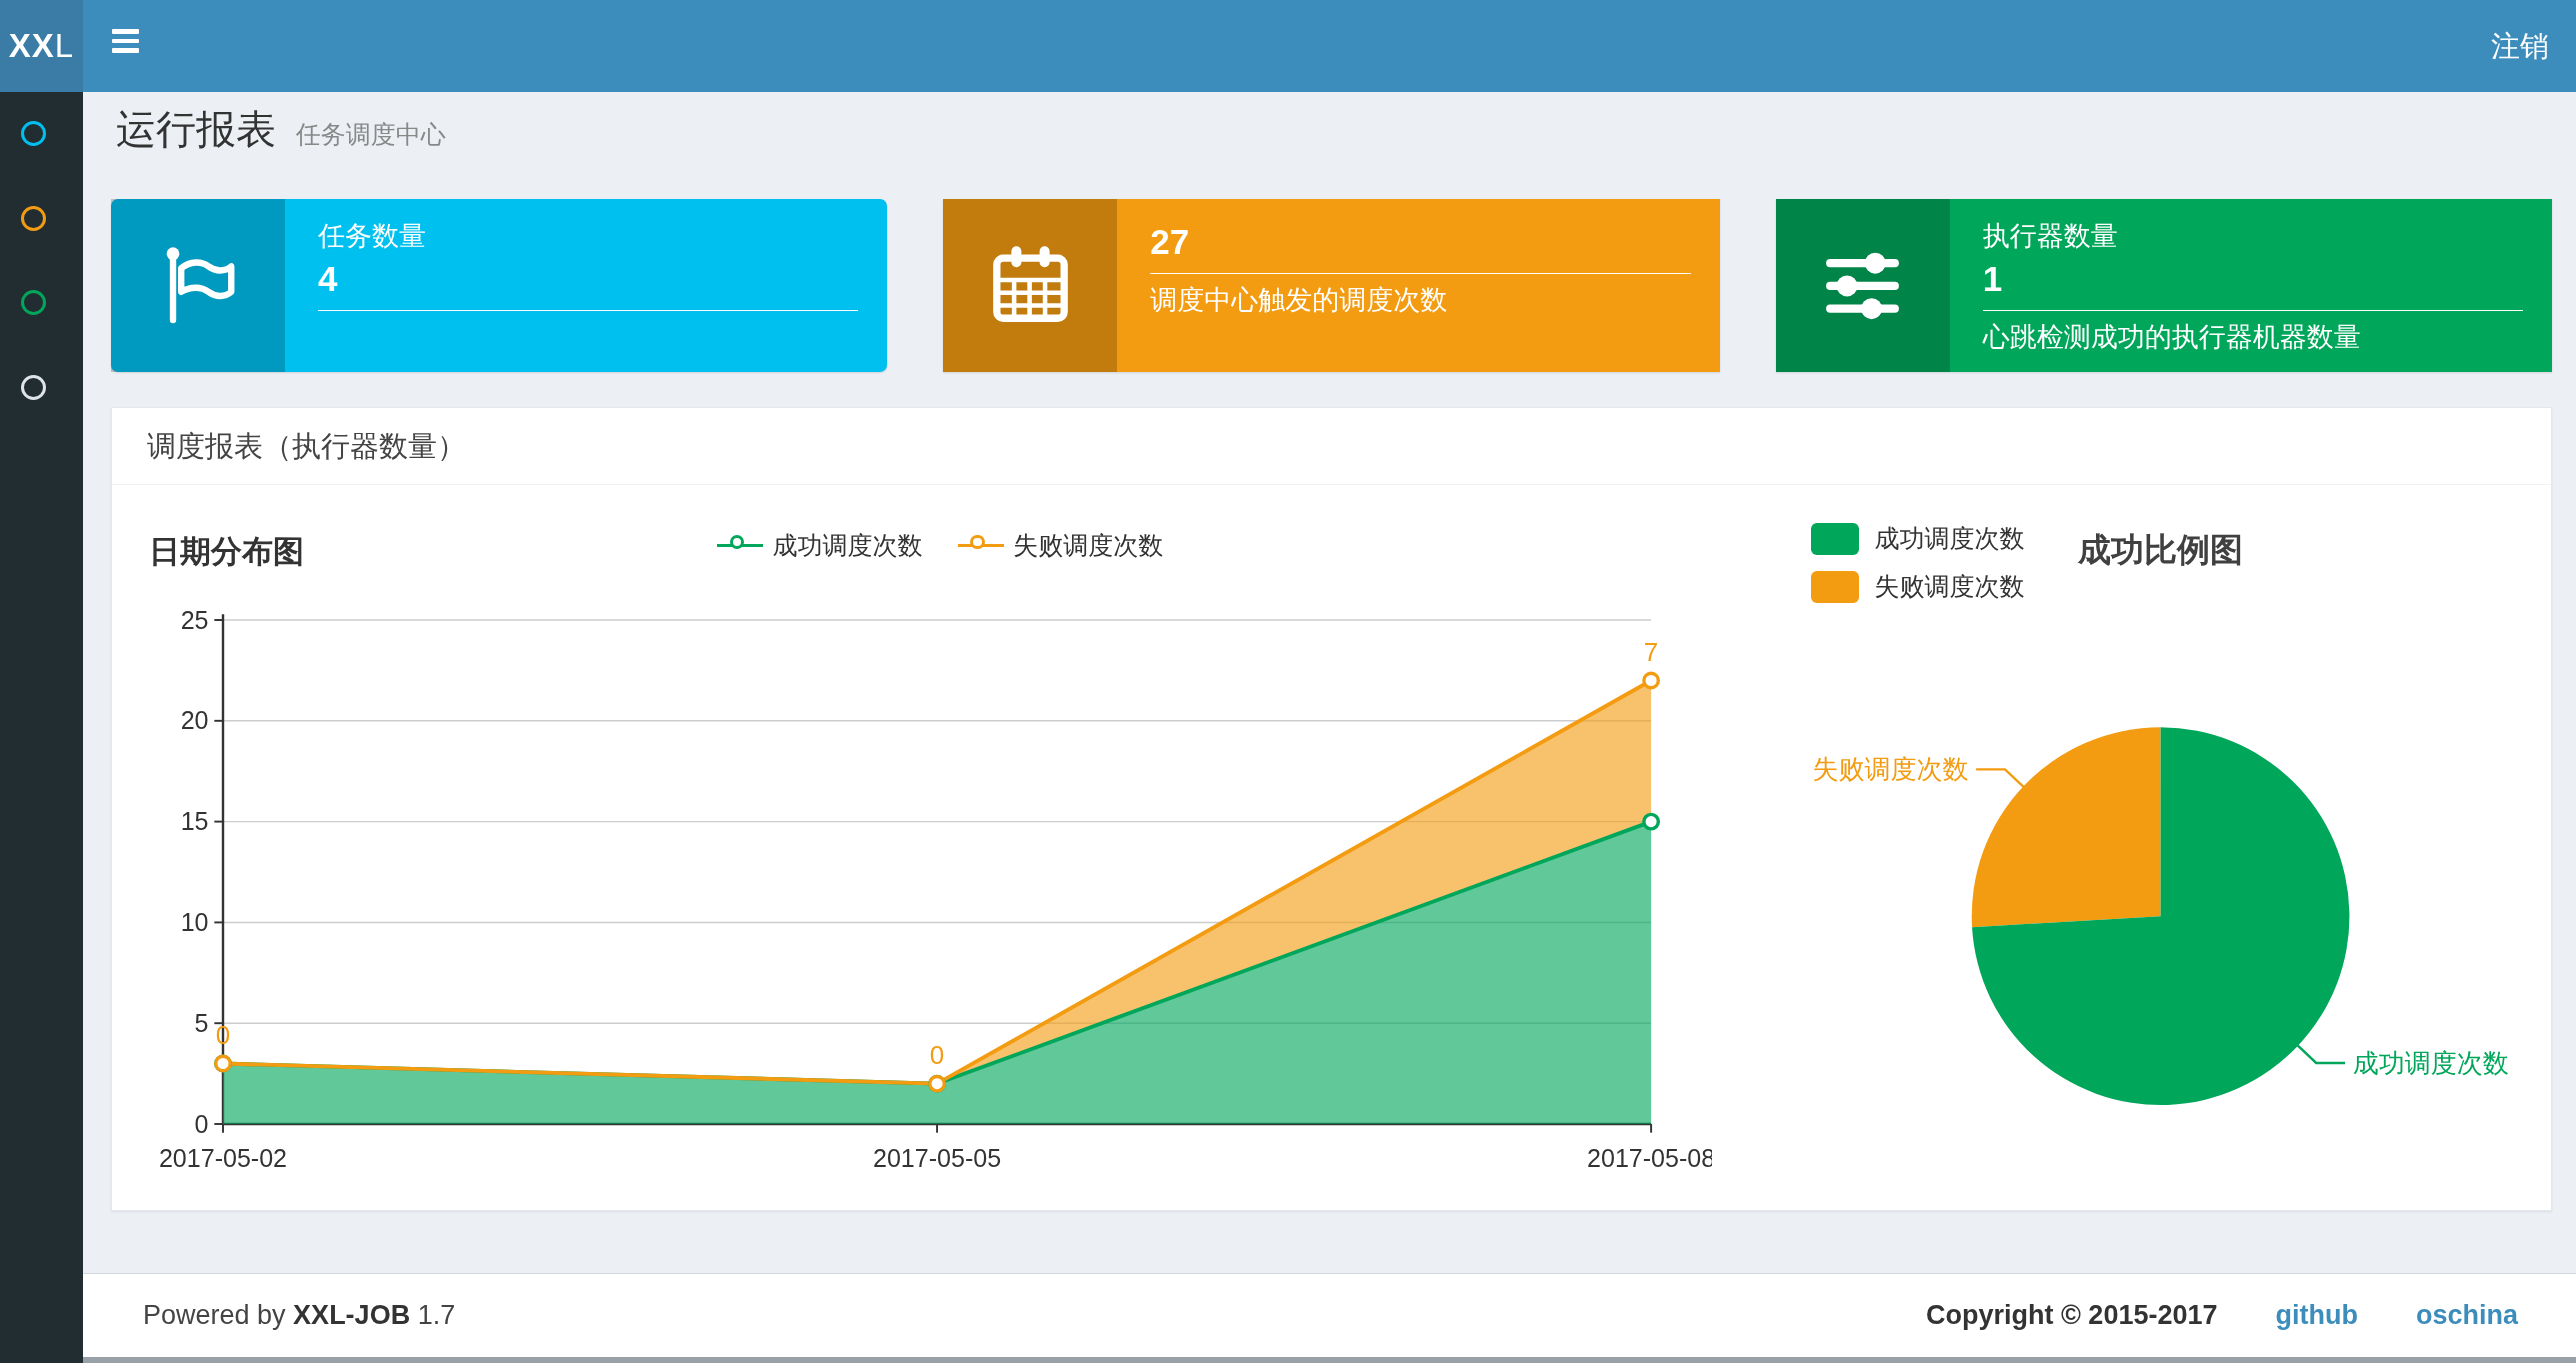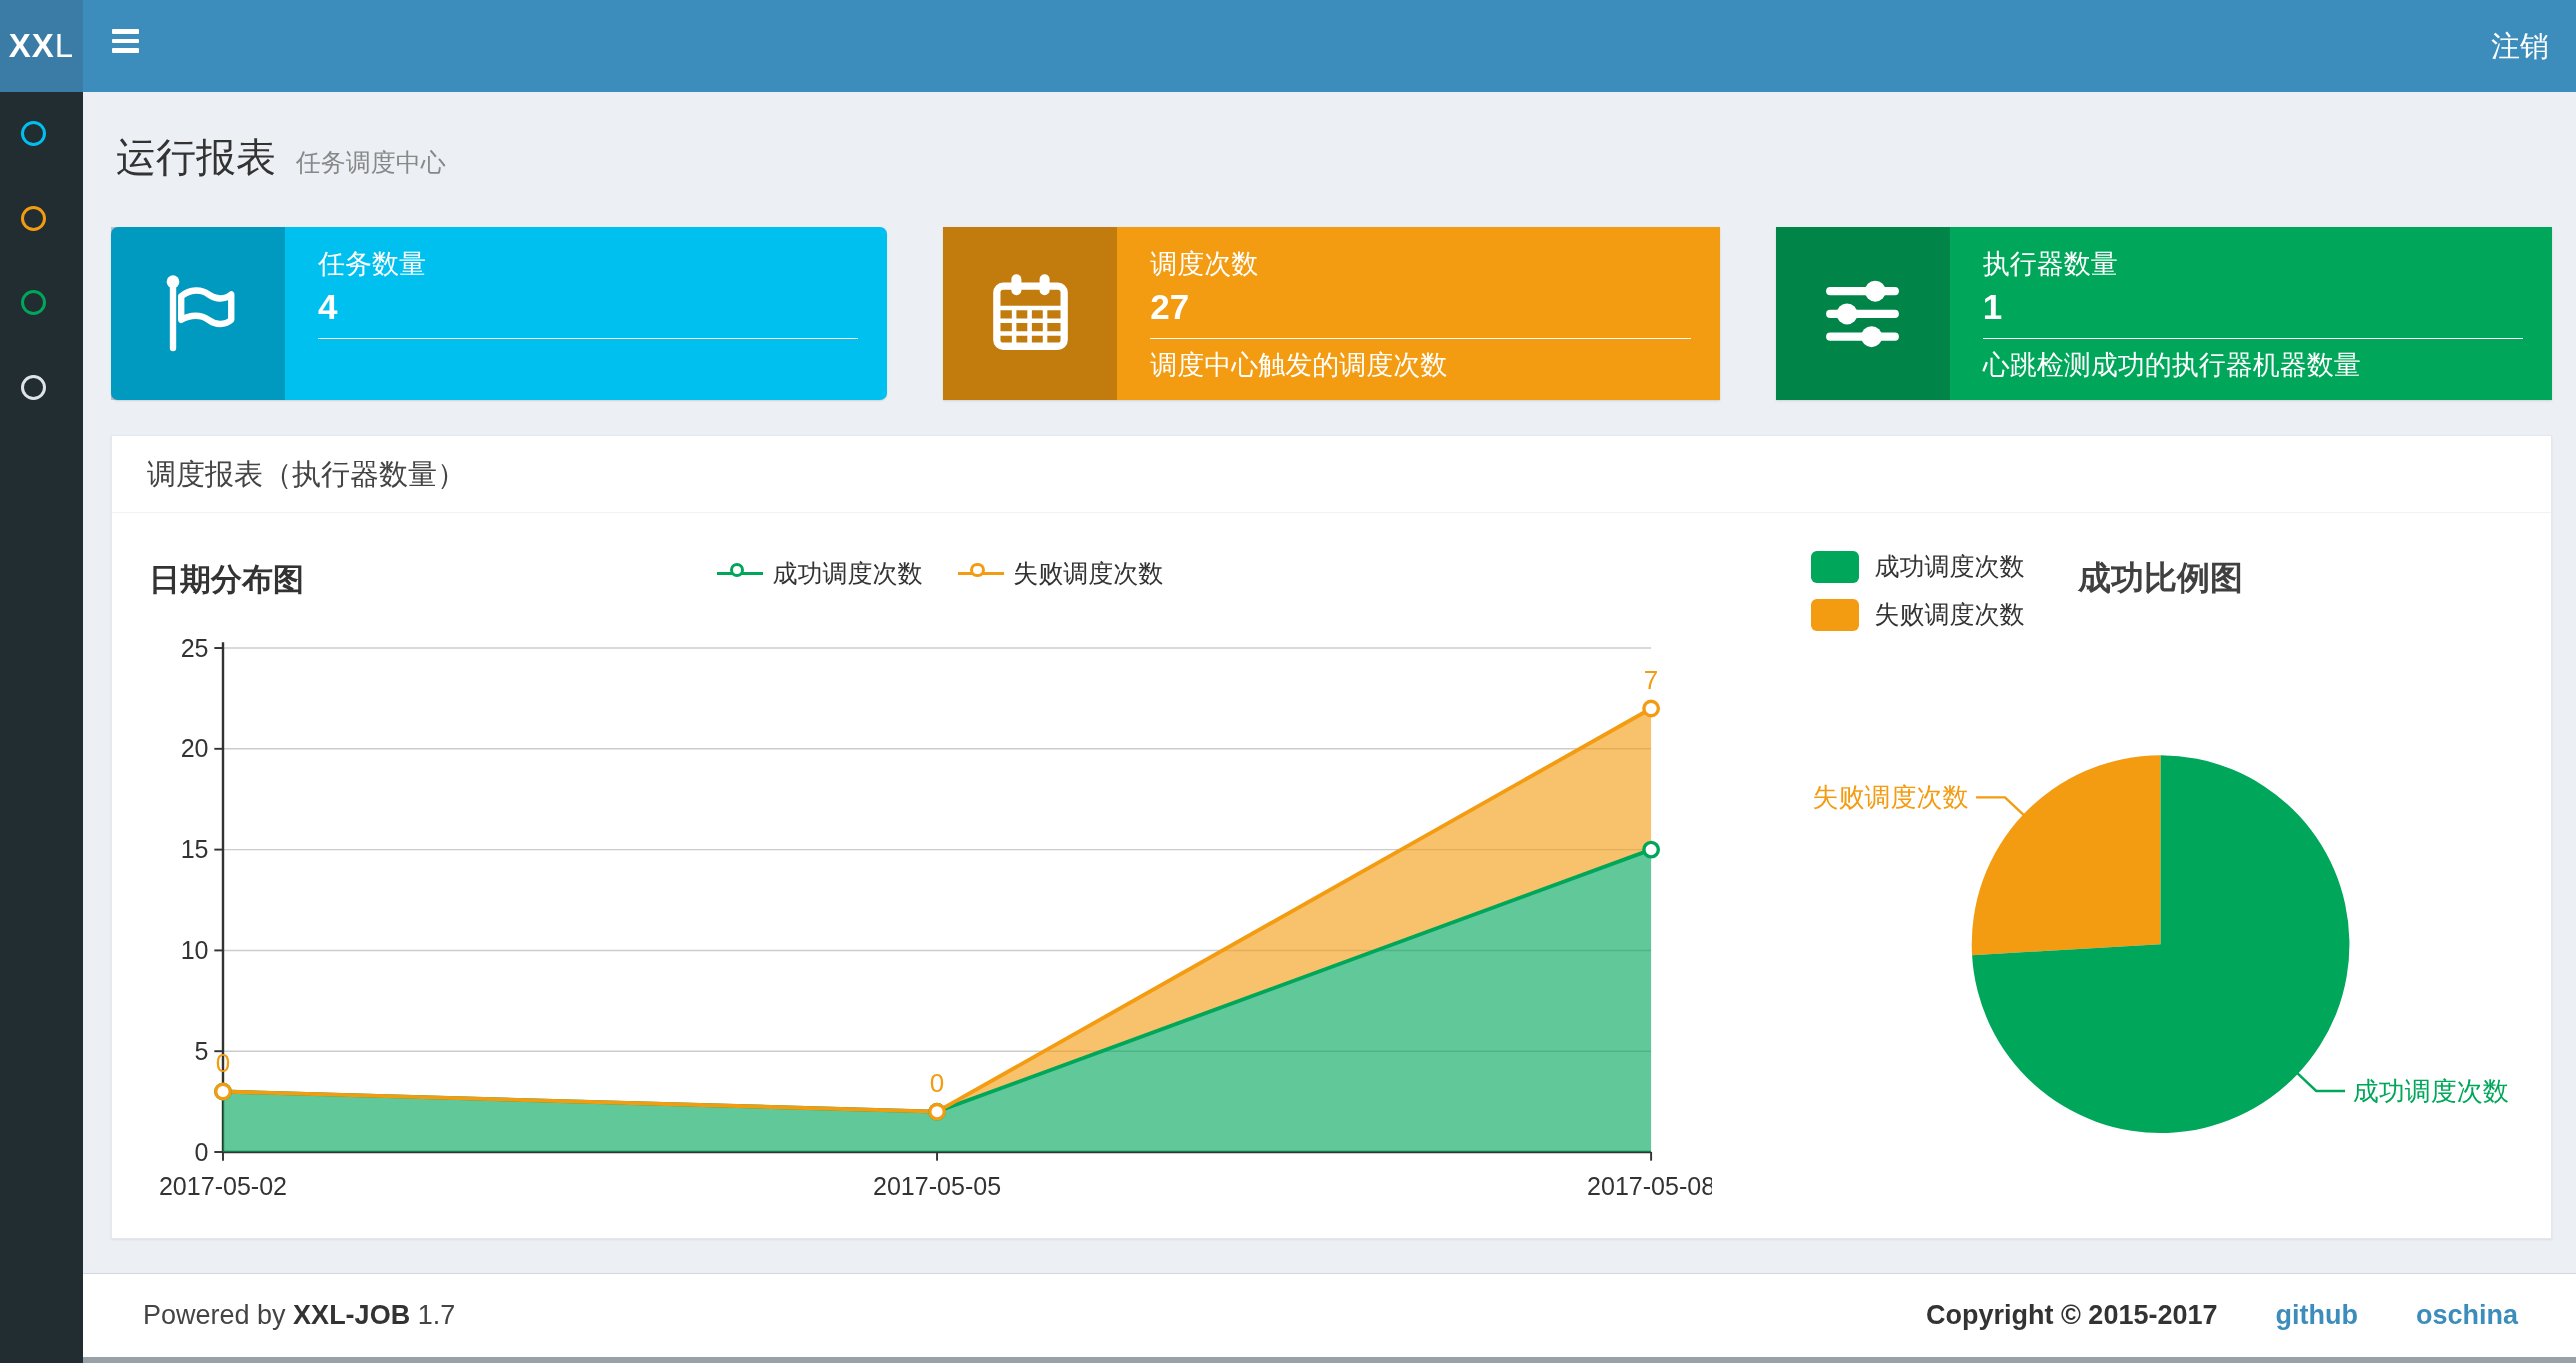--- a/index.html
+++ b/index.html
@@ -14,21 +14,21 @@
   .hamburger { position:absolute; left:112px; top:29px; width:29px; height:35px; cursor:pointer; }
   .hamburger span { display:block; width:27px; height:4.8px; background:#fff; border-radius:1px; margin-bottom:4.8px; }
   .logout { position:absolute; right:0; top:0; height:92px; line-height:92px; padding:0 27px;
             color:#fff; font-size:29px; cursor:pointer; }
 
   
   .sidebar { position:absolute; left:0; top:92px; width:83px; height:1272px; background:#222d32; z-index:4; }
   .side-icon { position:absolute; left:21px; width:25px; height:25px; border-radius:50%; border:3.9px solid #fff; cursor:pointer; }
 
   
-  .content { position:absolute; left:83px; top:92px; width:2493px; height:1174px; background:#ecf0f5;margin-top:28px; }
+  .content { position:absolute; left:83px; top:92px; width:2493px; height:1174px; background:#ecf0f5; }
 
   .page-header { position:absolute; left:33px; top:9.6px; }
   .page-title { display:inline; font-size:40px; font-weight:500; color:#333; }
   .page-subtitle { display:inline; font-size:25px; color:#888; margin-left:15.4px; }
 
   
   .info-row { position:absolute; left:28px; top:107px; width:2441px; height:173px; display:flex; gap:56px; }
   .info-box { flex:1; height:173px; display:flex; color:#fff; box-shadow:0 1px 1.9px rgba(0,0,0,0.12); }
   .ib-icon { width:174px; height:173px; background:rgba(0,0,0,0.2); display:flex; align-items:center; justify-content:center; flex:none; }
   .ib-icon svg { width:91px; height:91px; }
@@ -127,21 +127,20 @@
             <line x1="16" y1="44" x2="84" y2="44"></line>
             <line x1="16" y1="58" x2="84" y2="58"></line>
             <line x1="16" y1="72" x2="84" y2="72"></line>
             <line x1="32" y1="44" x2="32" y2="83"></line>
             <line x1="49" y1="44" x2="49" y2="83"></line>
             <line x1="66" y1="44" x2="66" y2="83"></line>
           </g>
         </svg>
       </div>
       <div class="ib-body">
-        <div class="ib-label">调度次数</div>
         <div class="ib-value">27</div>
         <div class="ib-divider"></div>
         <div class="ib-desc">调度中心触发的调度次数</div>
       </div>
     </div>
 
     <div class="info-box" id="ib2" style="background: rgb(0, 166, 90);">
       <div class="ib-icon">
         <svg viewBox="0 0 100 100">
           <g fill="#fff">

